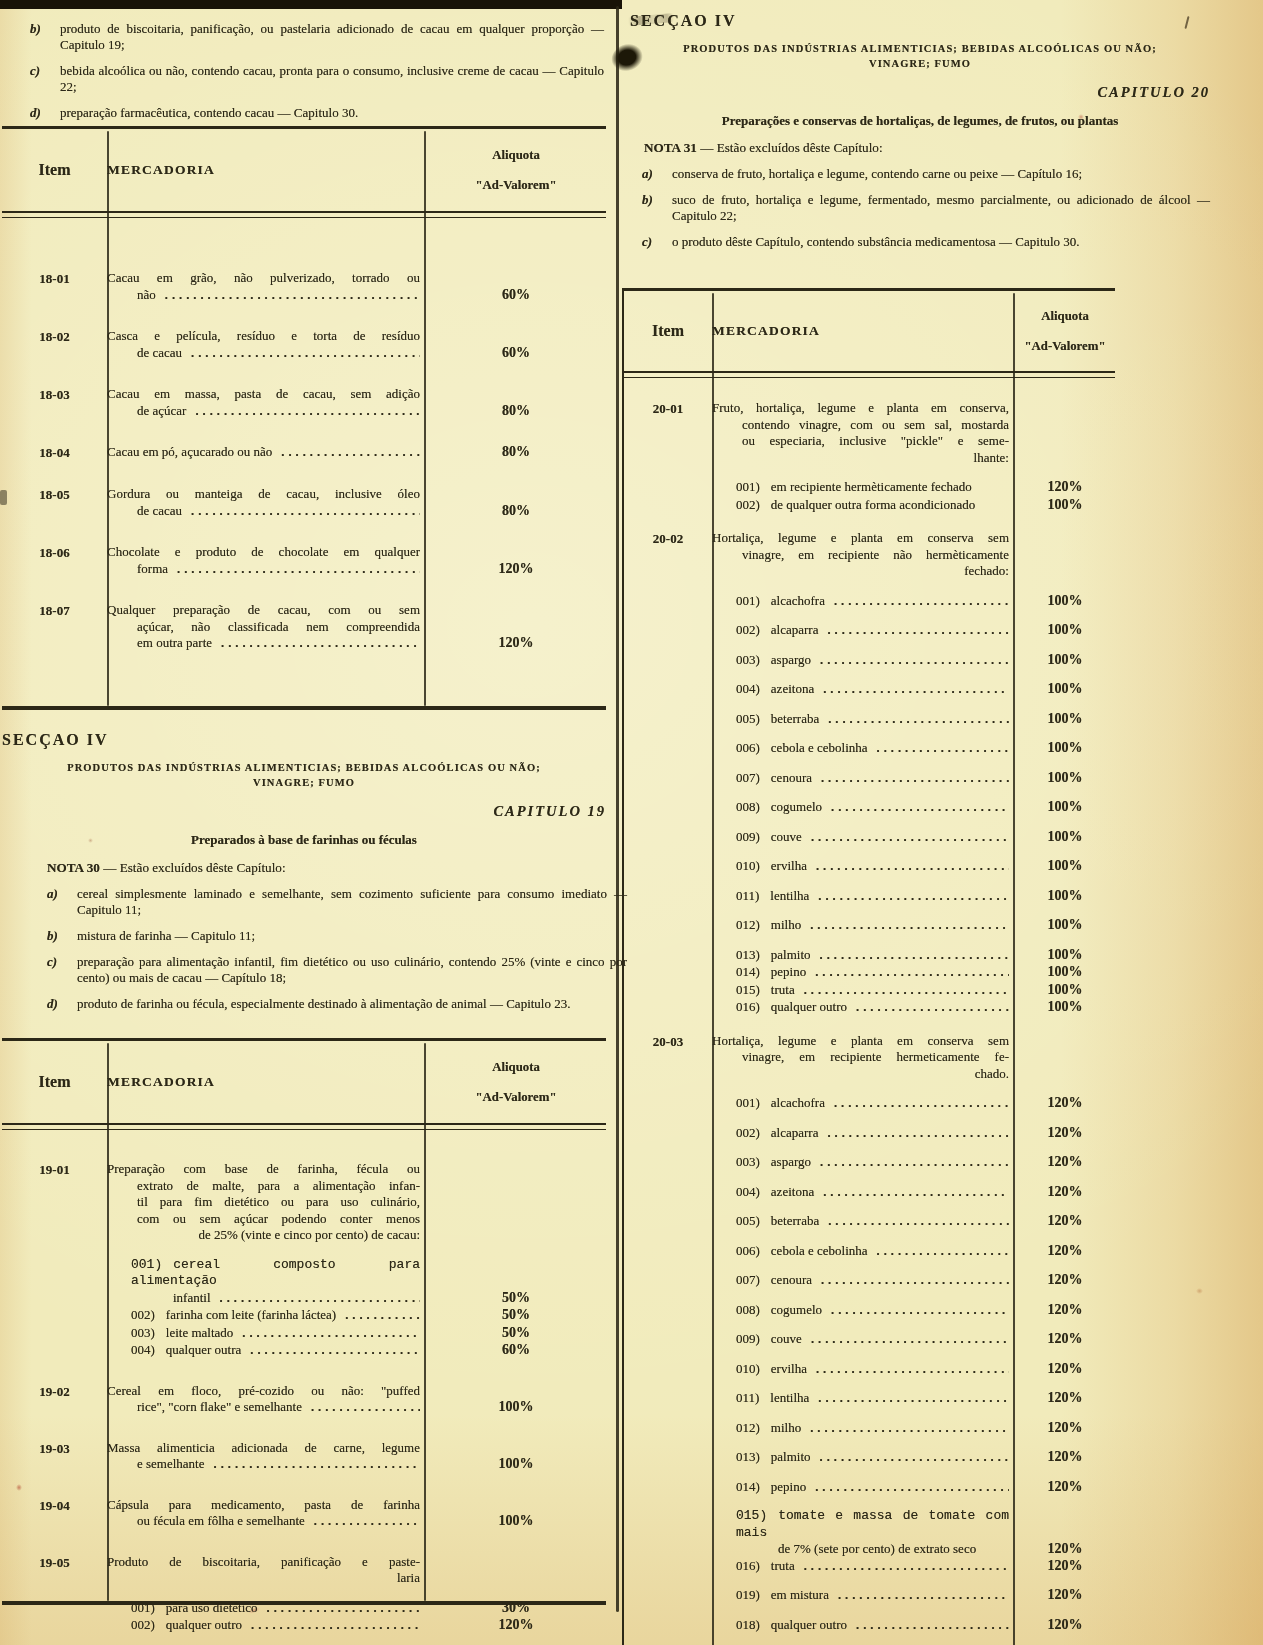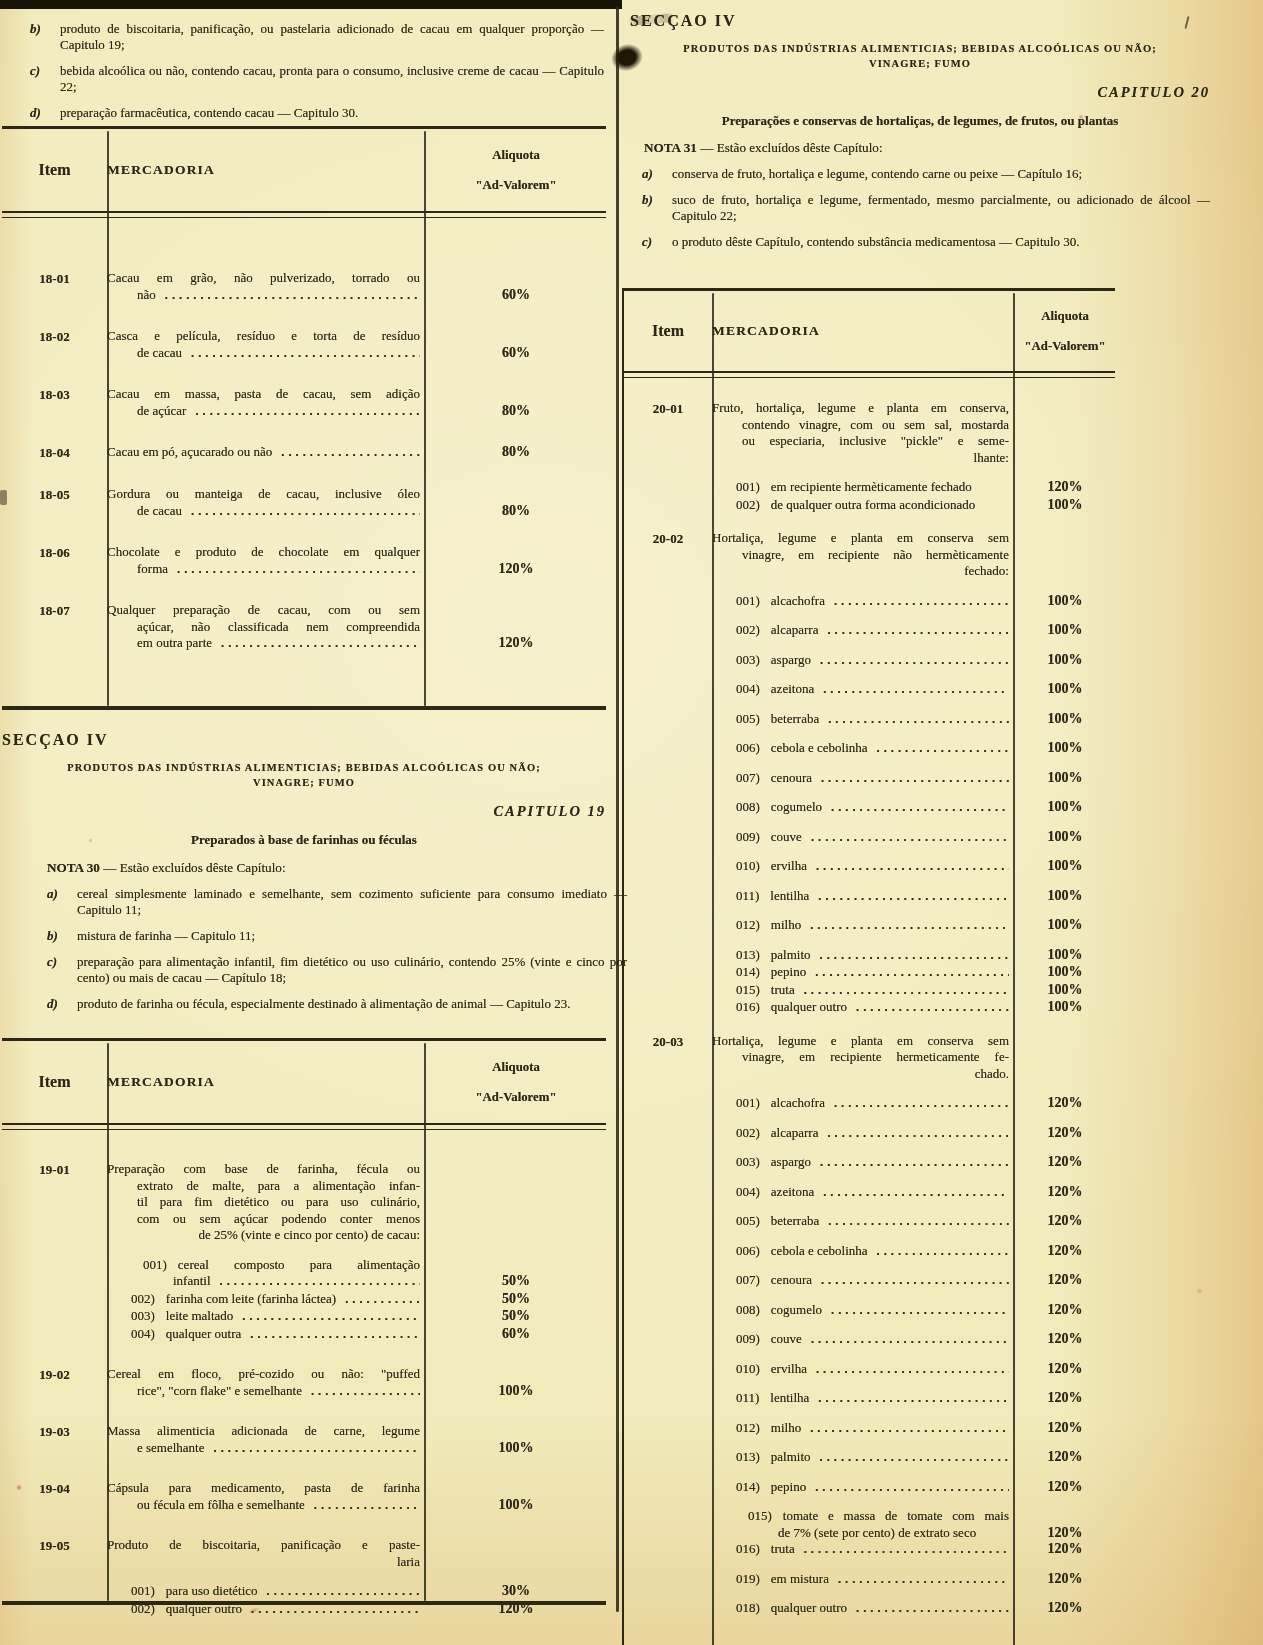--- a/index.html
+++ b/index.html
@@ -75,21 +75,21 @@
   .fline{display:flex;align-items:baseline;}
   .ltext{white-space:nowrap;}
   .dots{flex:1;overflow:hidden;white-space:nowrap;margin:0 6px 0 9px;}
   .dots::after{content:"..........................................................................................";letter-spacing:4px;font-weight:700;font-size:12.5px;}
   .fill{flex:1;}
   .rate{width:var(--rateW);flex-shrink:0;text-align:center;font-weight:700;font-size:14px;}
   .subwrap{margin-top:13px;}
   .sub{padding-left:24px;margin-bottom:13px;}
   .sub.tight{margin-bottom:1px;}
   .sub:last-child{margin-bottom:0;}
-  .sub-first{padding-left:36px;padding-right:calc(var(--rateW) + 6px);}
+  .sub-first{padding-left:24px;padding-right:calc(var(--rateW) + 6px);font-family:Liberation Mono, monospace;}
   .sub-cont{padding-left:66px;}
   .sub-cont.tight{margin-bottom:1px;}
   .scode{margin-right:11px;white-space:pre;}
 
   
   #t18{--itemW:105px;--rateW:180px;left:2px;top:126px;width:604px;height:577px;}
   #t18 .tbody{padding-top:52px;}
   #t19{--itemW:105px;--rateW:180px;left:2px;top:1038px;width:604px;height:560px;}
   #t19 .tbody{padding-top:31px;}
   #t20{--itemW:88px;--rateW:100px;left:622px;top:288px;width:491px;height:1357px;border-left:2px solid var(--ink);}

